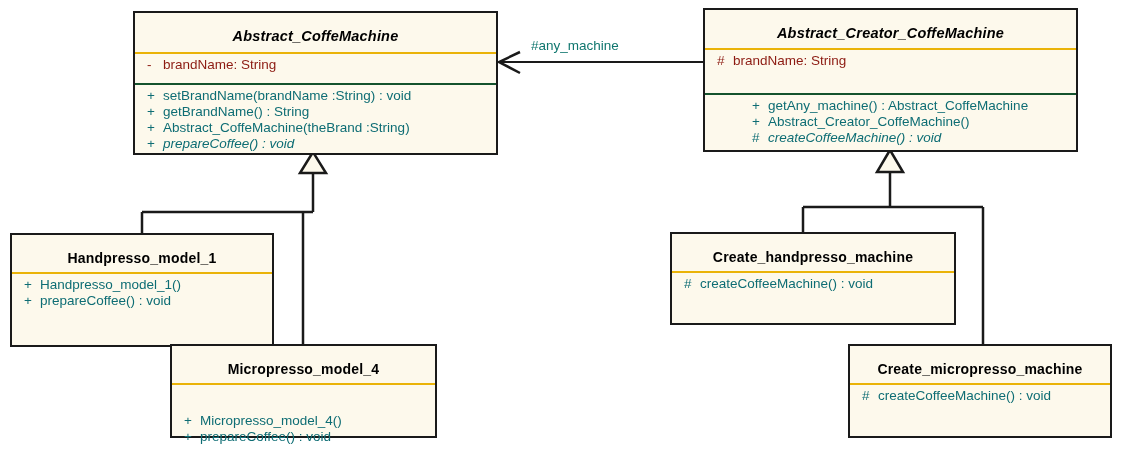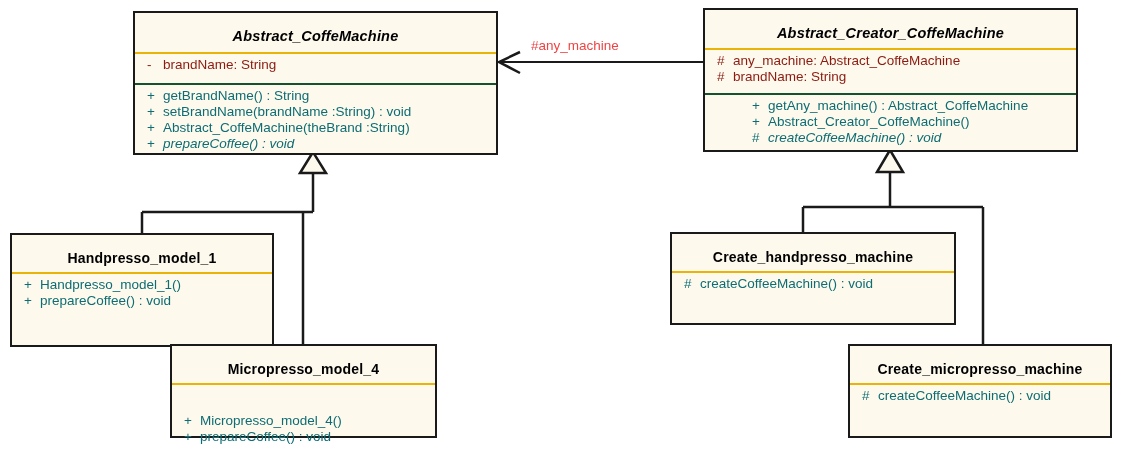--- a/index.html
+++ b/index.html
@@ -72,21 +72,21 @@
     left: 0;
     top: 0;
     width: 1123px;
     height: 450px;
     pointer-events: none;
   }
 
   .edge-label {
     position: absolute;
     font-size: 13.5px;
-    color: #ef4444;
+    color: #0f766e;
     white-space: nowrap;
   }
 </style>
 </head>
 <body>
 
 <div id="canvas">
 
   <svg class="overlay" viewBox="0 0 1123 450" xmlns="http://www.w3.org/2000/svg">
 
@@ -116,41 +116,38 @@
 
   <div class="uml-class" style="left:133px; top:11px; width:365px; height:144px;">
     <div class="uml-header abstract" style="height:30px;">Abstract_CoffeMachine</div>
     <div class="uml-compartment bordered" style="height:31px;">
       <div class="uml-row attr">
         <span class="uml-vis">-</span><span class="uml-text">brandName:  String</span>
       </div>
     </div>
     <div class="uml-compartment" style="height:79px;">
       <div class="uml-row oper">
+        <span class="uml-vis">+</span><span class="uml-text">setBrandName(brandName :String) : void</span>
+      </div>
+      <div class="uml-row oper">
         <span class="uml-vis">+</span><span class="uml-text">getBrandName() : String</span>
-      </div>
-      <div class="uml-row oper">
-        <span class="uml-vis">+</span><span class="uml-text">setBrandName(brandName :String) : void</span>
       </div>
       <div class="uml-row oper">
         <span class="uml-vis">+</span><span class="uml-text">Abstract_CoffeMachine(theBrand :String)</span>
       </div>
       <div class="uml-row oper">
         <span class="uml-vis">+</span><span class="uml-text italic">prepareCoffee() : void</span>
       </div>
     </div>
   </div>
 
   <div class="uml-class" style="left:703px; top:8px; width:375px; height:144px;">
     <div class="uml-header abstract" style="height:29px;">Abstract_Creator_CoffeMachine</div>
     <div class="uml-compartment bordered" style="height:45px;">
       <div class="uml-row attr">
-        <span class="uml-vis">#</span><span class="uml-text">any_machine:  Abstract_CoffeMachine</span>
-      </div>
-      <div class="uml-row attr">
         <span class="uml-vis">#</span><span class="uml-text">brandName:  String</span>
       </div>
     </div>
     <div class="uml-compartment" style="height:66px;padding-left:35px;">
       <div class="uml-row oper">
         <span class="uml-vis">+</span><span class="uml-text">getAny_machine() : Abstract_CoffeMachine</span>
       </div>
       <div class="uml-row oper">
         <span class="uml-vis">+</span><span class="uml-text">Abstract_Creator_CoffeMachine()</span>
       </div>

